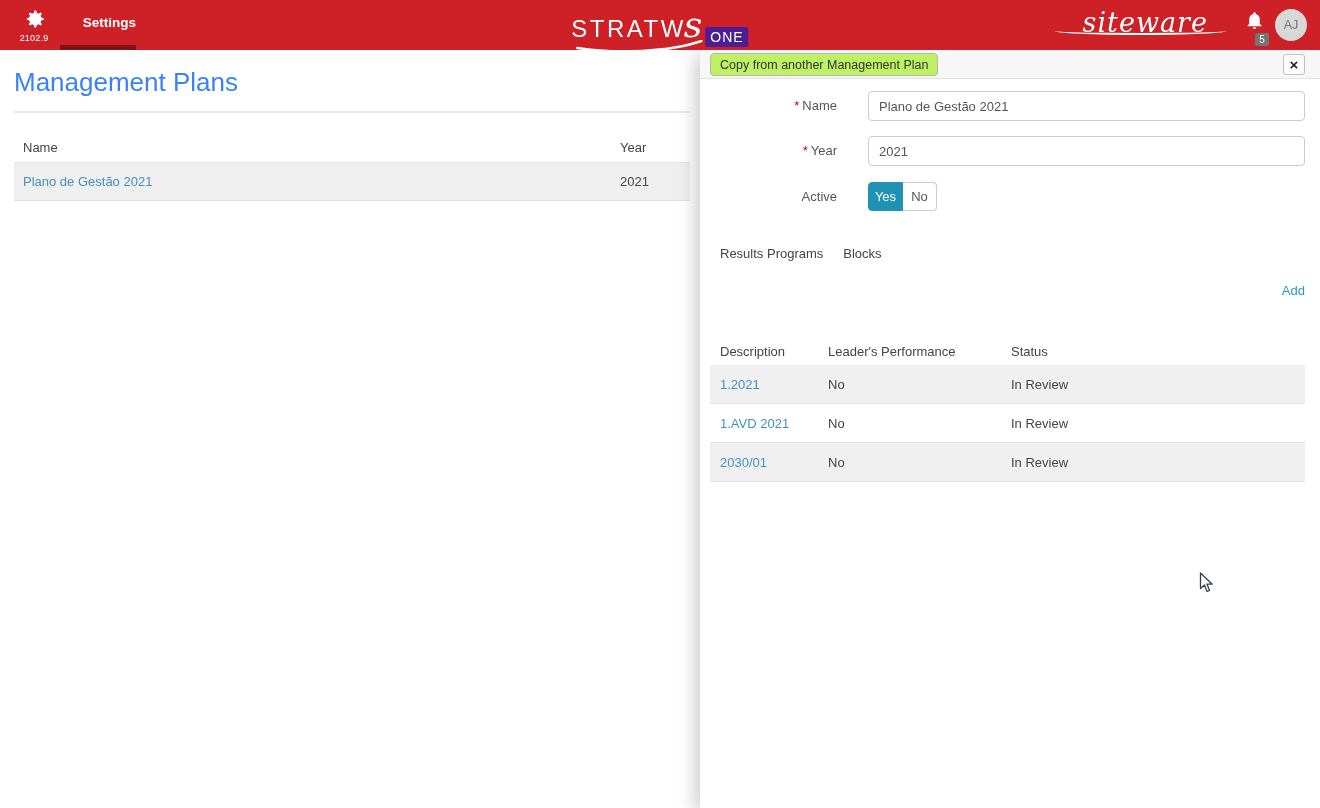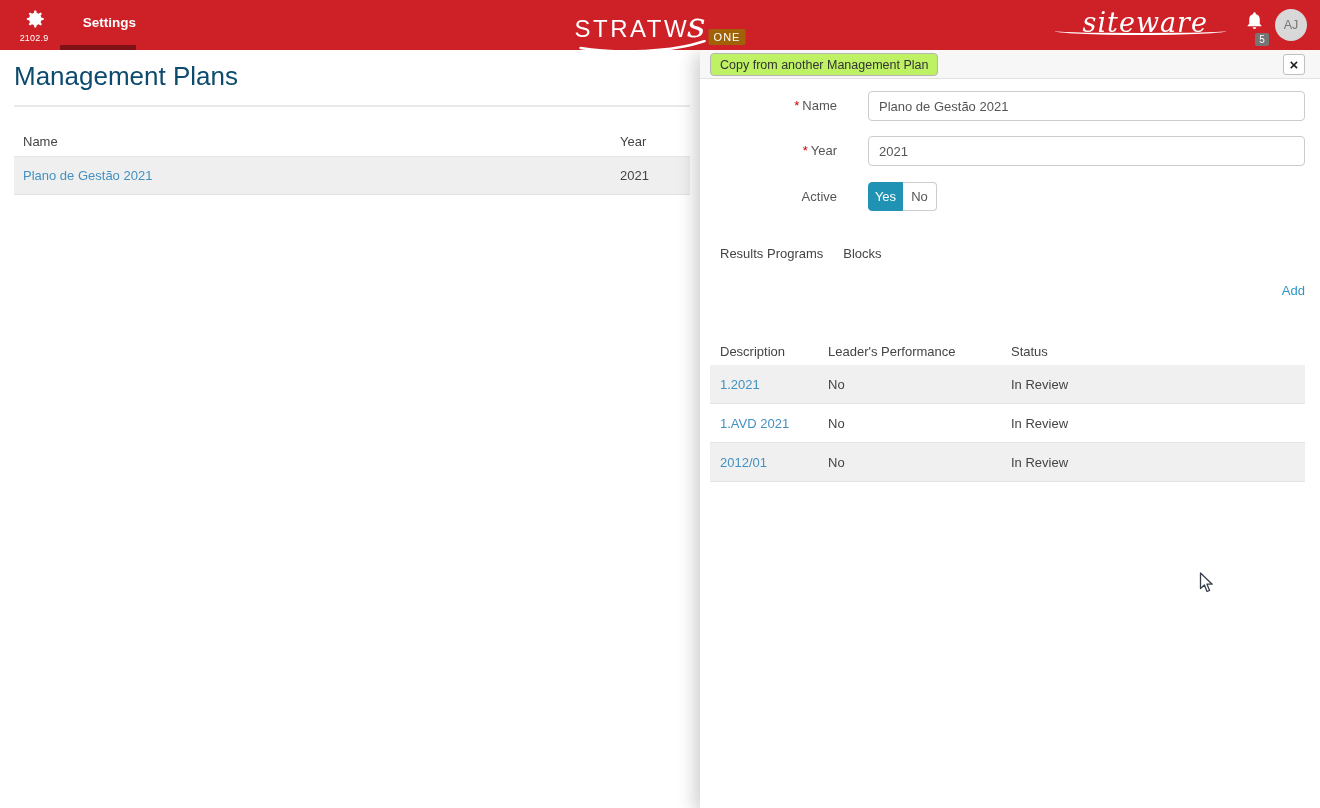--- a/index.html
+++ b/index.html
@@ -15,39 +15,39 @@
   .nav-item { position:absolute; left:60px; top:0; width:76px; height:50px; text-align:right; }
   .nav-item .nav-text { color:#fff; font-weight:700; font-size:13.5px; line-height:46px; }
   .nav-underline { position:absolute; left:0; bottom:0; width:100%; height:5px; background:#7e1216; }
 
   .logo { position:absolute; left:50%; top:0; transform:translateX(-50%); height:58px;
           display:flex; align-items:center; }
   .logo-main { color:#fff; font-size:24px; letter-spacing:2.5px; font-weight:400; }
   .logo-script { font-family:"DejaVu Serif", serif; font-style:italic; color:#fff; font-size:36px;
                  line-height:0.8; margin:-8px 0 0 -2px; }
   .logo-swoosh { position:absolute; left:4px; bottom:6px; }
-  .logo-badge { background:#a16207; color:#fff; font-size:11px; letter-spacing:1px;
+  .logo-badge { background:#4c1d95; color:#fff; font-size:14px; letter-spacing:1px;
                 padding:2px 5px; border-radius:2px; margin:16px 0 0 3px; }
 
   .brand { position:absolute; right:112px; top:7px; color:#fff; font-size:27px;
            font-family:"DejaVu Serif", serif; font-style:italic; letter-spacing:1px; }
   .brand::after { content:""; position:absolute; left:-28px; right:-18px; bottom:3px;
                   border-bottom:2px solid #fff; border-radius:50%; height:6px; }
 
   .bell-wrap { position:absolute; right:52px; top:10px; width:24px; height:24px; cursor:pointer; }
   .notif-badge { position:absolute; left:11px; top:23px; min-width:14px; text-align:center;
                  background:#757575; color:#fff; font-size:10px; line-height:13px;
                  padding:0 2px; border-radius:2px; }
   .avatar { position:absolute; right:13px; top:9px; width:32px; height:32px; border-radius:50%;
             background:#d8d8d8; color:#757575; font-size:12.5px; display:flex;
             align-items:center; justify-content:center; cursor:pointer; }
 
   
   .content { position:absolute; left:0; top:50px; width:700px; }
-  .page-title { margin:11px 0 0 14px; font-size:26px; color:#0c4a6e; font-weight:400; }
+  .page-title { margin:17px 0 0 14px; font-size:26px; color:#3b82f6; font-weight:400; }
   .divider { margin:13px 10px 0 14px; height:2px; background:#e9e9e9; }
   .left-table { margin:20px 10px 0 14px; }
   .lt-head { display:flex; height:30px; align-items:center; font-size:13px; color:#444;
              border-bottom:1px solid #e6e6e6; }
   .lt-row { display:flex; height:38px; align-items:center; font-size:13px;
             background:#efefef; border-bottom:1px solid #e2e2e2; }
   .col-name { flex:1; padding-left:9px; }
   .col-year { width:70px; }
   .link { color:#4291c0; text-decoration:none; cursor:pointer; }
   .lt-row .col-year { color:#444; }
@@ -194,21 +194,21 @@
         <div class="cc1"><span class="link">1.2021</span></div>
         <div class="cc2">No</div>
         <div class="cc3">In Review</div>
       </div>
       <div class="crow">
         <div class="cc1"><span class="link">1.AVD 2021</span></div>
         <div class="cc2">No</div>
         <div class="cc3">In Review</div>
       </div>
       <div class="crow odd">
-        <div class="cc1"><span class="link">2012/01</span></div>
+        <div class="cc1"><span class="link">2030/01</span></div>
         <div class="cc2">No</div>
         <div class="cc3">In Review</div>
       </div>
     </div>
   </aside>
 
   <svg class="cursor" width="15" height="22" viewBox="0 0 15 22">
     <path d="M1.5 1 L1.5 16.5 L5.4 13 L8 19.5 L10.6 18.4 L8 12.2 L13.2 12.2 Z" fill="#fff" stroke="#39404d" stroke-width="1.3" stroke-linejoin="round"></path>
   </svg>
 

